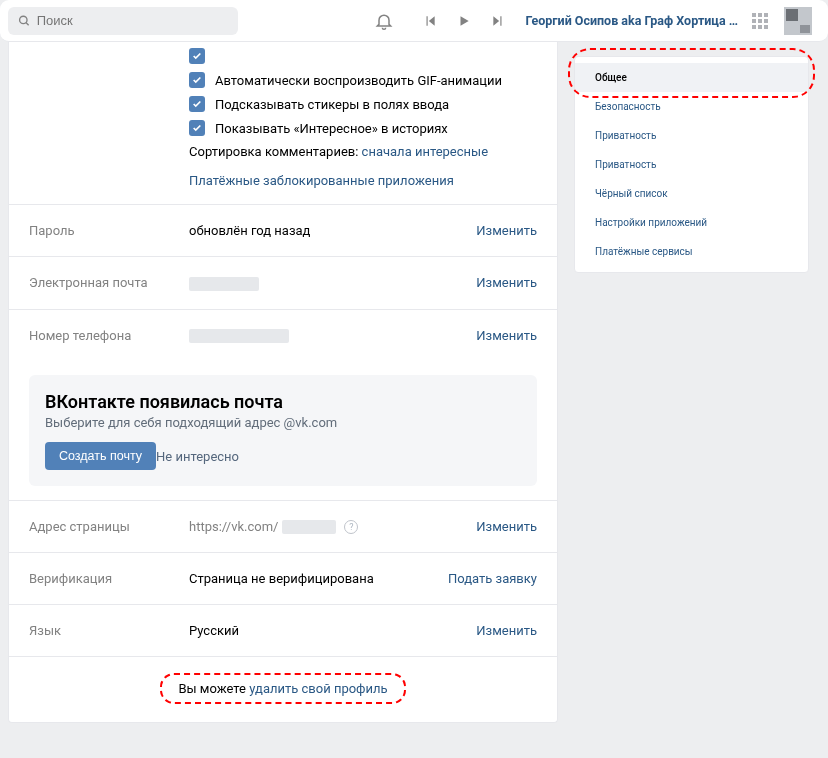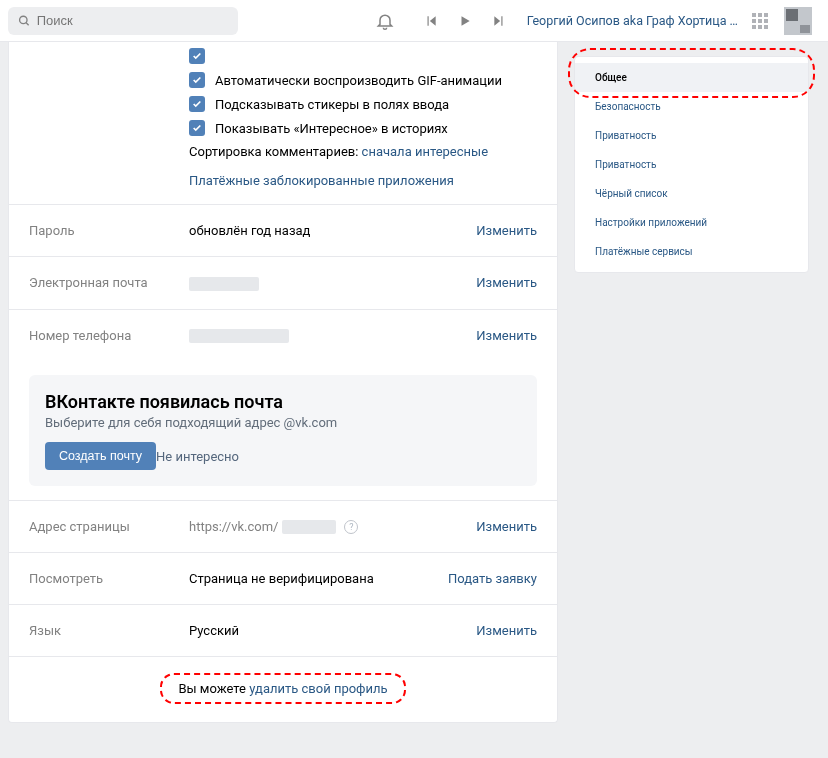--- a/index.html
+++ b/index.html
@@ -13,20 +13,21 @@
     overflow: hidden;
   }
   .header {
     height: 42px;
     background: #fff;
     border-bottom: 1px solid #e7e8ec;
     display: flex;
     align-items: center;
     padding: 8px 8px;
     gap: 8px;
+    border-radius: 9px;
   }
   .search-box {
     background: #edeef0;
     border-radius: 6px;
     display: flex;
     align-items: center;
     padding: 0 10px;
     height: 28px;
     width: 230px;
     color: #828282;
@@ -57,20 +58,21 @@
     margin-left: 10px;
   }
   .track-title {
     color: #2a5885;
     font-size: 12.5px;
     max-width: 230px;
     white-space: nowrap;
     overflow: hidden;
     text-overflow: ellipsis;
     margin-left: 8px;
+    font-weight: bold;
   }
   .header-right { display: flex; align-items: center; gap: 10px; margin-right: 8px; }
   .grid-icon {
     display: grid;
     grid-template-columns: repeat(3, 4px);
     grid-template-rows: repeat(3, 4px);
     gap: 2px;
   }
   .grid-icon div { background: #b0b2b7; width: 4px; height: 4px; }
   .avatar {
@@ -368,21 +370,21 @@
         <span class="address-value">
           <span class="addr-prefix">https://vk.com/</span>
             <span class="blurbox" style="width:54px;"></span>
           <span class="help-circle">?</span>
         </span>
       </div>
       <div class="field-action">Изменить</div>
     </div>
 
     <div class="field-row">
-      <div class="field-label">Посмотреть</div>
+      <div class="field-label">Верификация</div>
       <div class="field-value">Страница не верифицирована</div>
       <div class="field-action">Подать заявку</div>
     </div>
 
     <div class="field-row">
       <div class="field-label">Язык</div>
       <div class="field-value">Русский</div>
       <div class="field-action">Изменить</div>
     </div>
 

